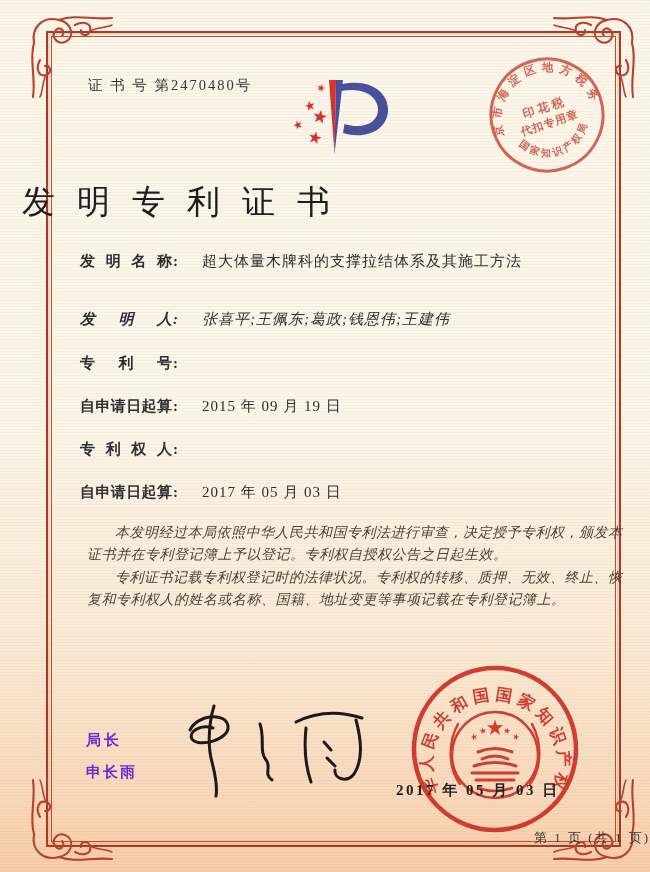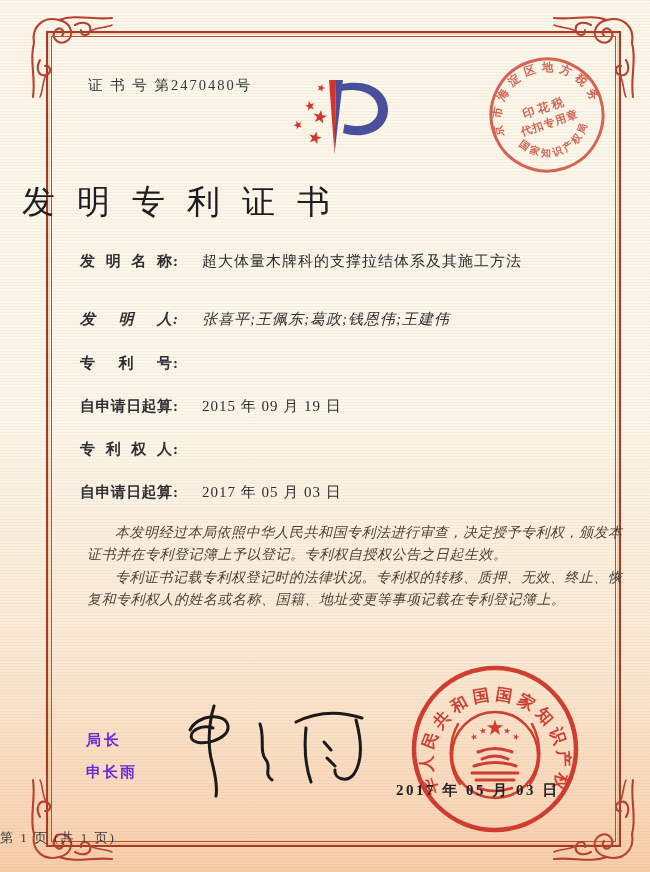--- a/index.html
+++ b/index.html
@@ -58,21 +58,21 @@
   }
   .body-text p{margin:0;text-indent:2em;}
 
   .director{position:absolute;left:86px;top:731px;z-index:5;color:#6d28d9;font-size:15px;font-weight:600;letter-spacing:3px;}
   .director .name{margin-top:13px;letter-spacing:2px;}
   .signature{position:absolute;left:168px;top:694px;width:215px;height:108px;z-index:5;}
 
   .seal{position:absolute;left:406px;top:660px;width:178px;height:178px;opacity:.93;z-index:4;}
   .seal-date{position:absolute;left:396px;top:781px;font-size:15px;font-weight:600;letter-spacing:2.5px;color:#222226;z-index:5;}
 
-  .footer{position:absolute;left:0;right:0;top:829px;text-align:left;font-size:13px;letter-spacing:2px;color:#3a3a40;z-index:4;}
+  .footer{position:absolute;left:0;right:0;top:829px;text-align:right;font-size:13px;letter-spacing:2px;color:#3a3a40;z-index:4;}
 </style>
 </head>
 <body>
 
 <div class="page">
   <div class="paper"></div>
 
   <div class="frame-outer">
     <div class="frame-inner"></div>
   </div>

